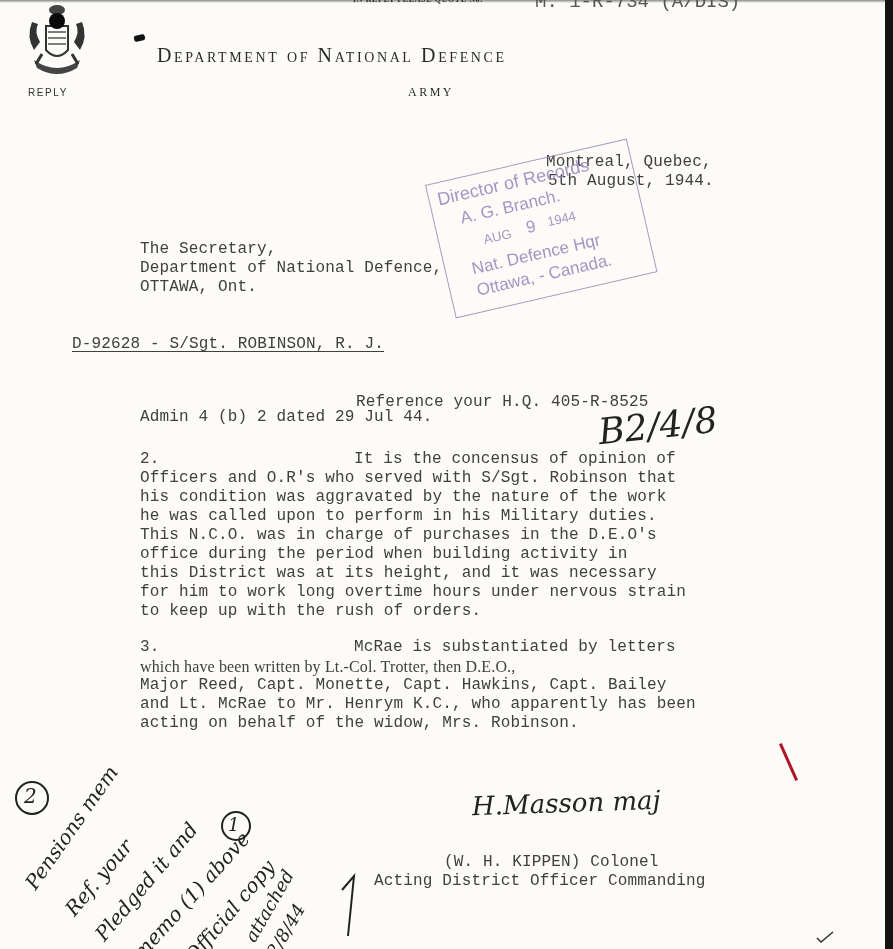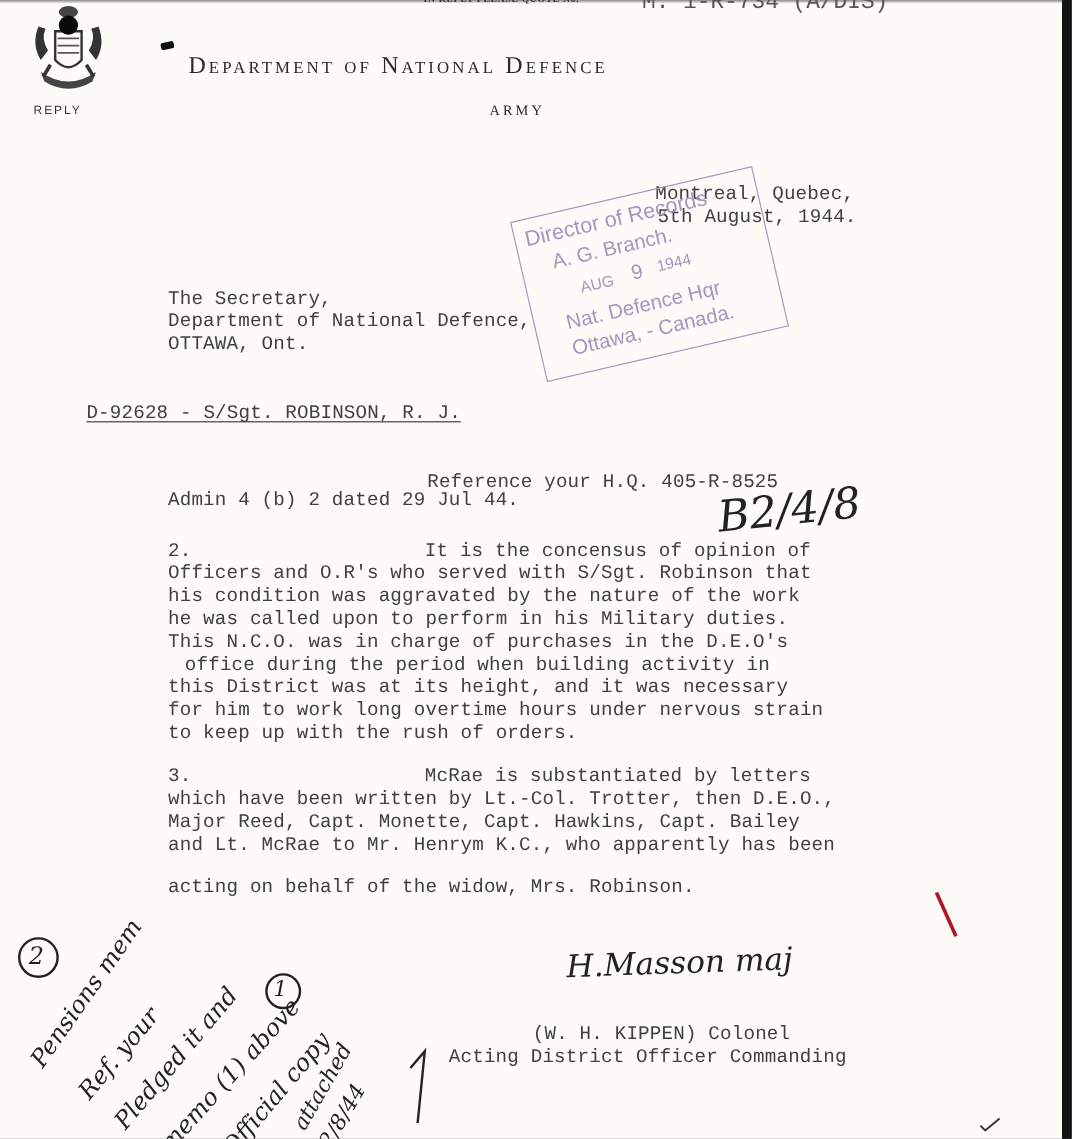--- a/index.html
+++ b/index.html
@@ -118,31 +118,31 @@
   <div class="abs mono" style="left:356px; top:393px;">Reference your H.Q. 405-R-8525</div>
   <div class="abs mono" style="left:140px; top:408px;">Admin 4 (b) 2 dated 29 Jul 44.</div>
   <div class="hand" style="left:598px; top:405px; font-size:36px; transform:rotate(-6deg);">B2/4/8</div>
 
   <div class="abs mono" style="left:140px; top:450px;">2.</div>
   <div class="abs mono" style="left:354px; top:450px;">It is the concensus of opinion of</div>
   <div class="abs mono" style="left:140px; top:469px;text-align:center;">Officers and O.R's who served with S/Sgt. Robinson that</div>
   <div class="abs mono" style="left:140px; top:488px;">his condition was aggravated by the nature of the work</div>
   <div class="abs mono" style="left:140px; top:507px;">he was called upon to perform in his Military duties.</div>
   <div class="abs mono" style="left:140px; top:526px;">This N.C.O. was in charge of purchases in the D.E.O's</div>
-  <div class="abs mono" style="left:154px; top:545px;">office during the period when building activity in</div>
+  <div class="abs mono" style="left:140px; top:545px;">office during the period when building activity in</div>
   <div class="abs mono" style="left:140px; top:564px;">this District was at its height, and it was necessary</div>
   <div class="abs mono" style="left:140px; top:583px;">for him to work long overtime hours under nervous strain</div>
   <div class="abs mono" style="left:140px; top:602px;">to keep up with the rush of orders.</div>
 
   <div class="abs mono" style="left:140px; top:638px;">3.</div>
   <div class="abs mono" style="left:354px; top:638px;">McRae is substantiated by letters</div>
-  <div class="abs mono" style="left:140px; top:657px;">which have been written by Lt.-Col. Trotter, then D.E.O.,</div>
+  <div class="abs mono" style="left:140px; top:657px;font-family:Liberation Serif, serif;">which have been written by Lt.-Col. Trotter, then D.E.O.,</div>
   <div class="abs mono" style="left:140px; top:676px;">Major Reed, Capt. Monette, Capt. Hawkins, Capt. Bailey</div>
   <div class="abs mono" style="left:140px; top:695px;">and Lt. McRae to Mr. Henrym K.C., who apparently has been</div>
-  <div class="abs mono" style="left:140px; top:730px;">acting on behalf of the widow, Mrs. Robinson.</div>
+  <div class="abs mono" style="left:140px; top:714px;">acting on behalf of the widow, Mrs. Robinson.</div>
 
   <div class="red-mark"></div>
 
   <div class="hand" style="left:472px; top:788px; font-size:26px; transform:rotate(-2deg);">H.Masson maj</div>
   <div class="abs mono" style="left:374px; top:872px;">Acting District Officer Commanding</div>
   <div class="abs mono" style="left:444px; top:853px;">(W. H. KIPPEN) Colonel</div>
 
   <svg style="position:absolute; left:12px; top:778px;" width="40" height="40">
     <circle cx="20" cy="20" r="16" fill="none" stroke="#222" stroke-width="2"></circle>
   </svg>

